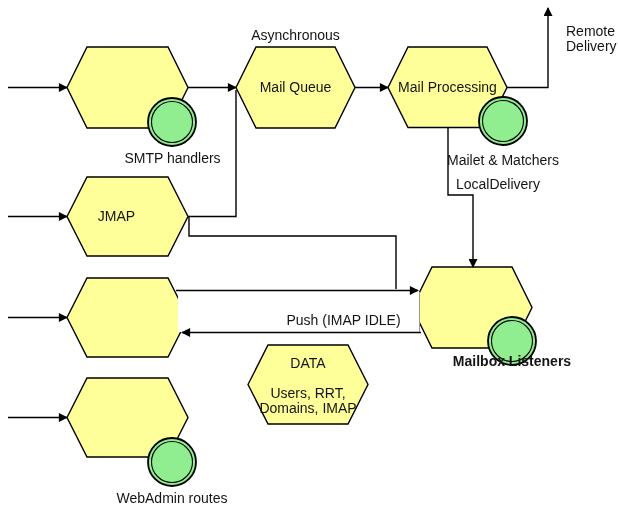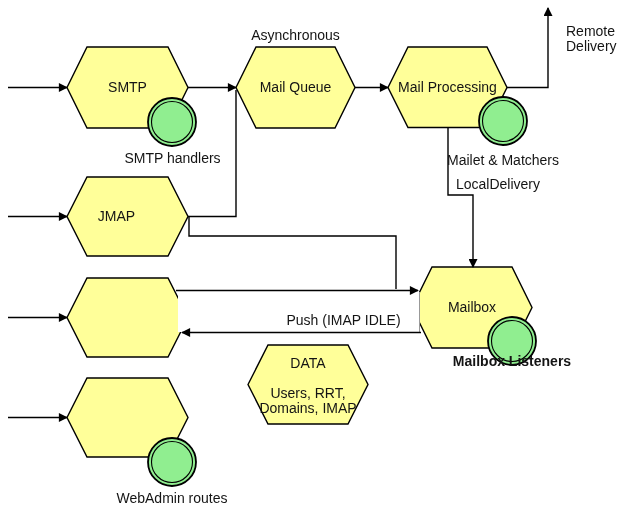--- a/index.html
+++ b/index.html
@@ -74,25 +74,23 @@
     <path class="edge" marker-end="url(#arrow)" d="M448,127.5 L448,195 L473,195 L473,267"></path>
     <path class="edge" marker-end="url(#arrow)" d="M8,216.5 L67,216.5"></path>
     <path class="edge" d="M188,216.5 L236,216.5 L236,90"></path>
     <path class="edge" d="M189,217 L189,236 L396,236 L396,289"></path>
     <path class="edge" marker-end="url(#arrow)" d="M176,290.5 L418,290.5"></path>
     <path class="edge" marker-end="url(#arrow)" d="M421,332.5 L182,332.5"></path>
     <path class="edge" marker-end="url(#arrow)" d="M8,317.5 L67,317.5"></path>
     <path class="edge" marker-end="url(#arrow)" d="M8,417.5 L67,417.5"></path>
   </svg>
 
-  <div class="lbl" style="left:67px;top:80px;width:121px;">SMTP</div>
   <div class="lbl" style="left:388px;top:80px;width:119px;">Mail Processing</div>
   <div class="lbl" style="left:236px;top:80px;width:119px;">Mail Queue</div>
   <div class="lbl" style="left:56px;top:209px;width:121px;">JMAP</div>
-  <div class="lbl" style="left:412px;top:300px;width:120px;">Mailbox</div>
   <div class="lbl" style="left:248px;top:356px;width:120px;">DATA
 
 Users, RRT,
 Domains, IMAP</div>
 
   <div class="lbl" style="left:112px;top:151px;width:121px;text-align:center;">SMTP handlers</div>
   <div class="lbl" style="left:443px;top:153px;width:120px;">Mailet &amp; Matchers</div>
   <div class="lbl" style="left:452px;top:354px;width:120px;font-weight:bold;">Mailbox Listeners</div>
   <div class="lbl" style="left:112px;top:491px;width:120px;">WebAdmin routes</div>
 

